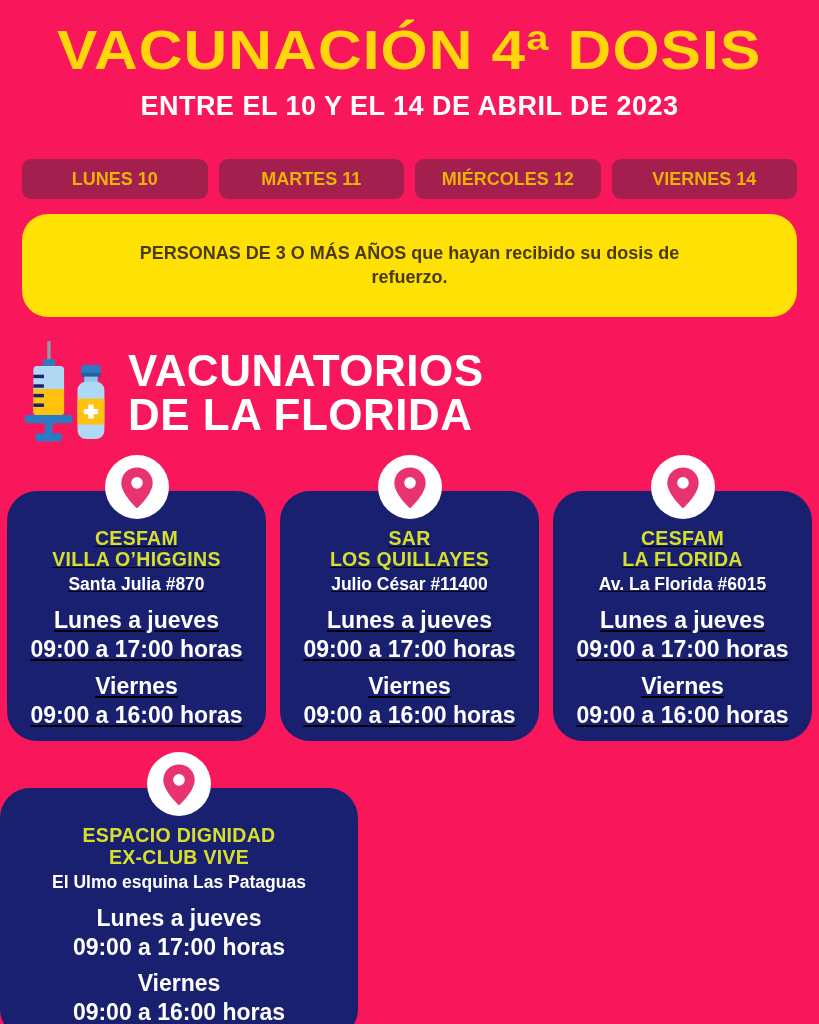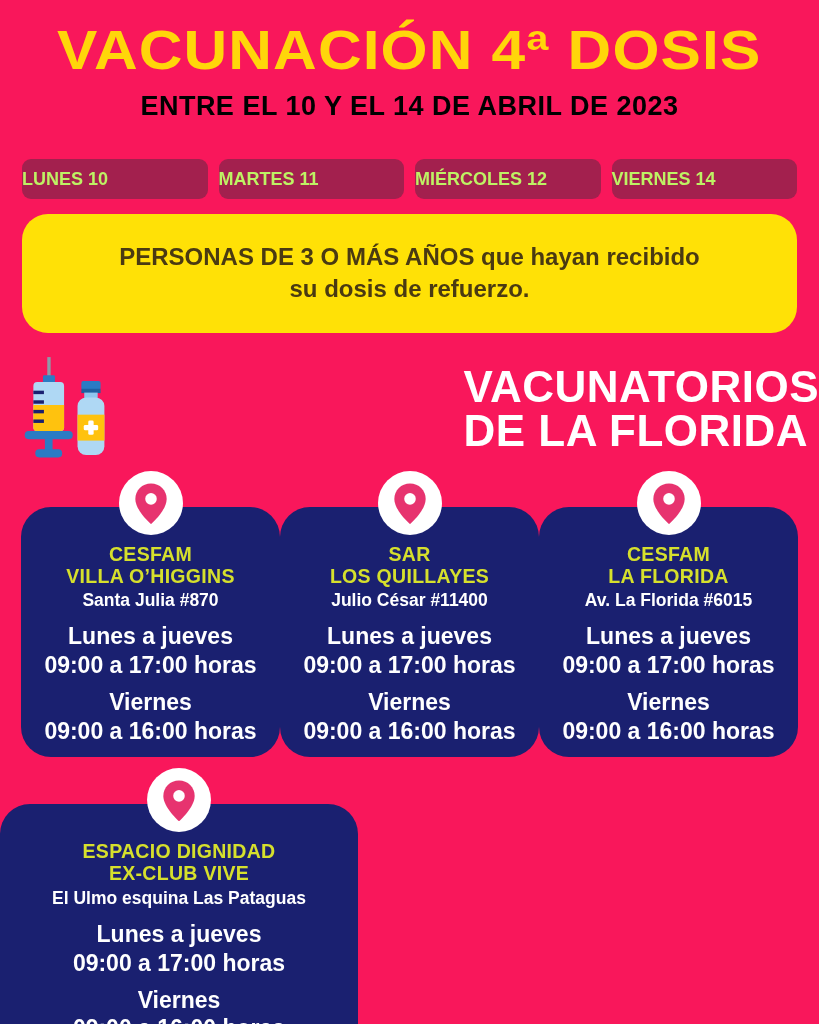--- a/index.html
+++ b/index.html
@@ -18,66 +18,66 @@
     color:#FFD60A;
     font-size:55px;
     font-weight:800;
     letter-spacing:1px;
     white-space:nowrap;
   }
   .title-inner { display:inline-block; transform:scaleX(1.10); transform-origin:center; }
   .subtitle {
     margin-top:9px;
     text-align:center;
-    color:#000000;
+    color:#ffffff;
     font-size:27px;
     font-weight:800;
     letter-spacing:0.5px;
   }
   
   .days {
     display:flex; gap:11px;
     margin:37px 22px 0;
   }
   .day-chip {
     flex:1;
     background:#A3204E;
     border-radius:9px;
-    color:#bef264;
+    color:#eab308;
     font-weight:800;
     font-size:18px;
-    text-align:left;
+    text-align:center;
     padding:10px 0 9px;
     white-space:nowrap;
   }
   
   .eligibility {
     margin:15px 22px 0;
     background:#FFE106;
     border-radius:26px;
     padding:27px 24px;
     text-align:center;
     color:#4A3A12;
-    font-size:24px;
+    font-size:18px;
     font-weight:600;
     line-height:1.35;
   }
   .eligibility-inner { max-width:590px; margin:0 auto; }
   .eligibility b { font-weight:800; }
   
   .section-header {
-    display:flex; align-items:center; justify-content:space-between;
+    display:flex; align-items:center; justify-content:flex-start;
     gap:14px; margin-top:22px;padding-left:18px;
   }
   .section-title {
     color:#FFFFFF; font-weight:800; font-size:44px;
     line-height:1.0; letter-spacing:0.5px; text-align:left;
   }
   
-  .cards-row { display:flex; justify-content:center; margin-top:44px; }
+  .cards-row { display:flex; justify-content:center; gap:14px; margin-top:44px;text-decoration:underline; }
   .card {
     position:relative;
     width:243px;
     background:#1A2070;
     border-radius:30px;
     padding:15px 8px 12px;
     text-align:center;
     color:#FFFFFF;
   }
   .card.wide { width:342px; }

